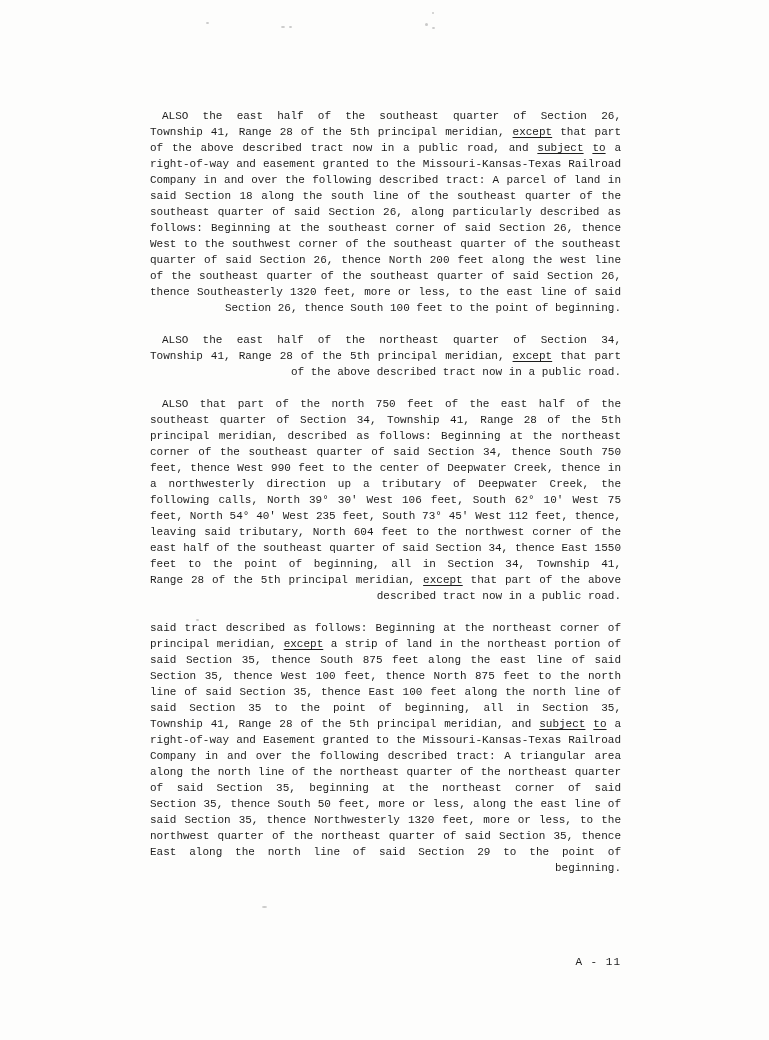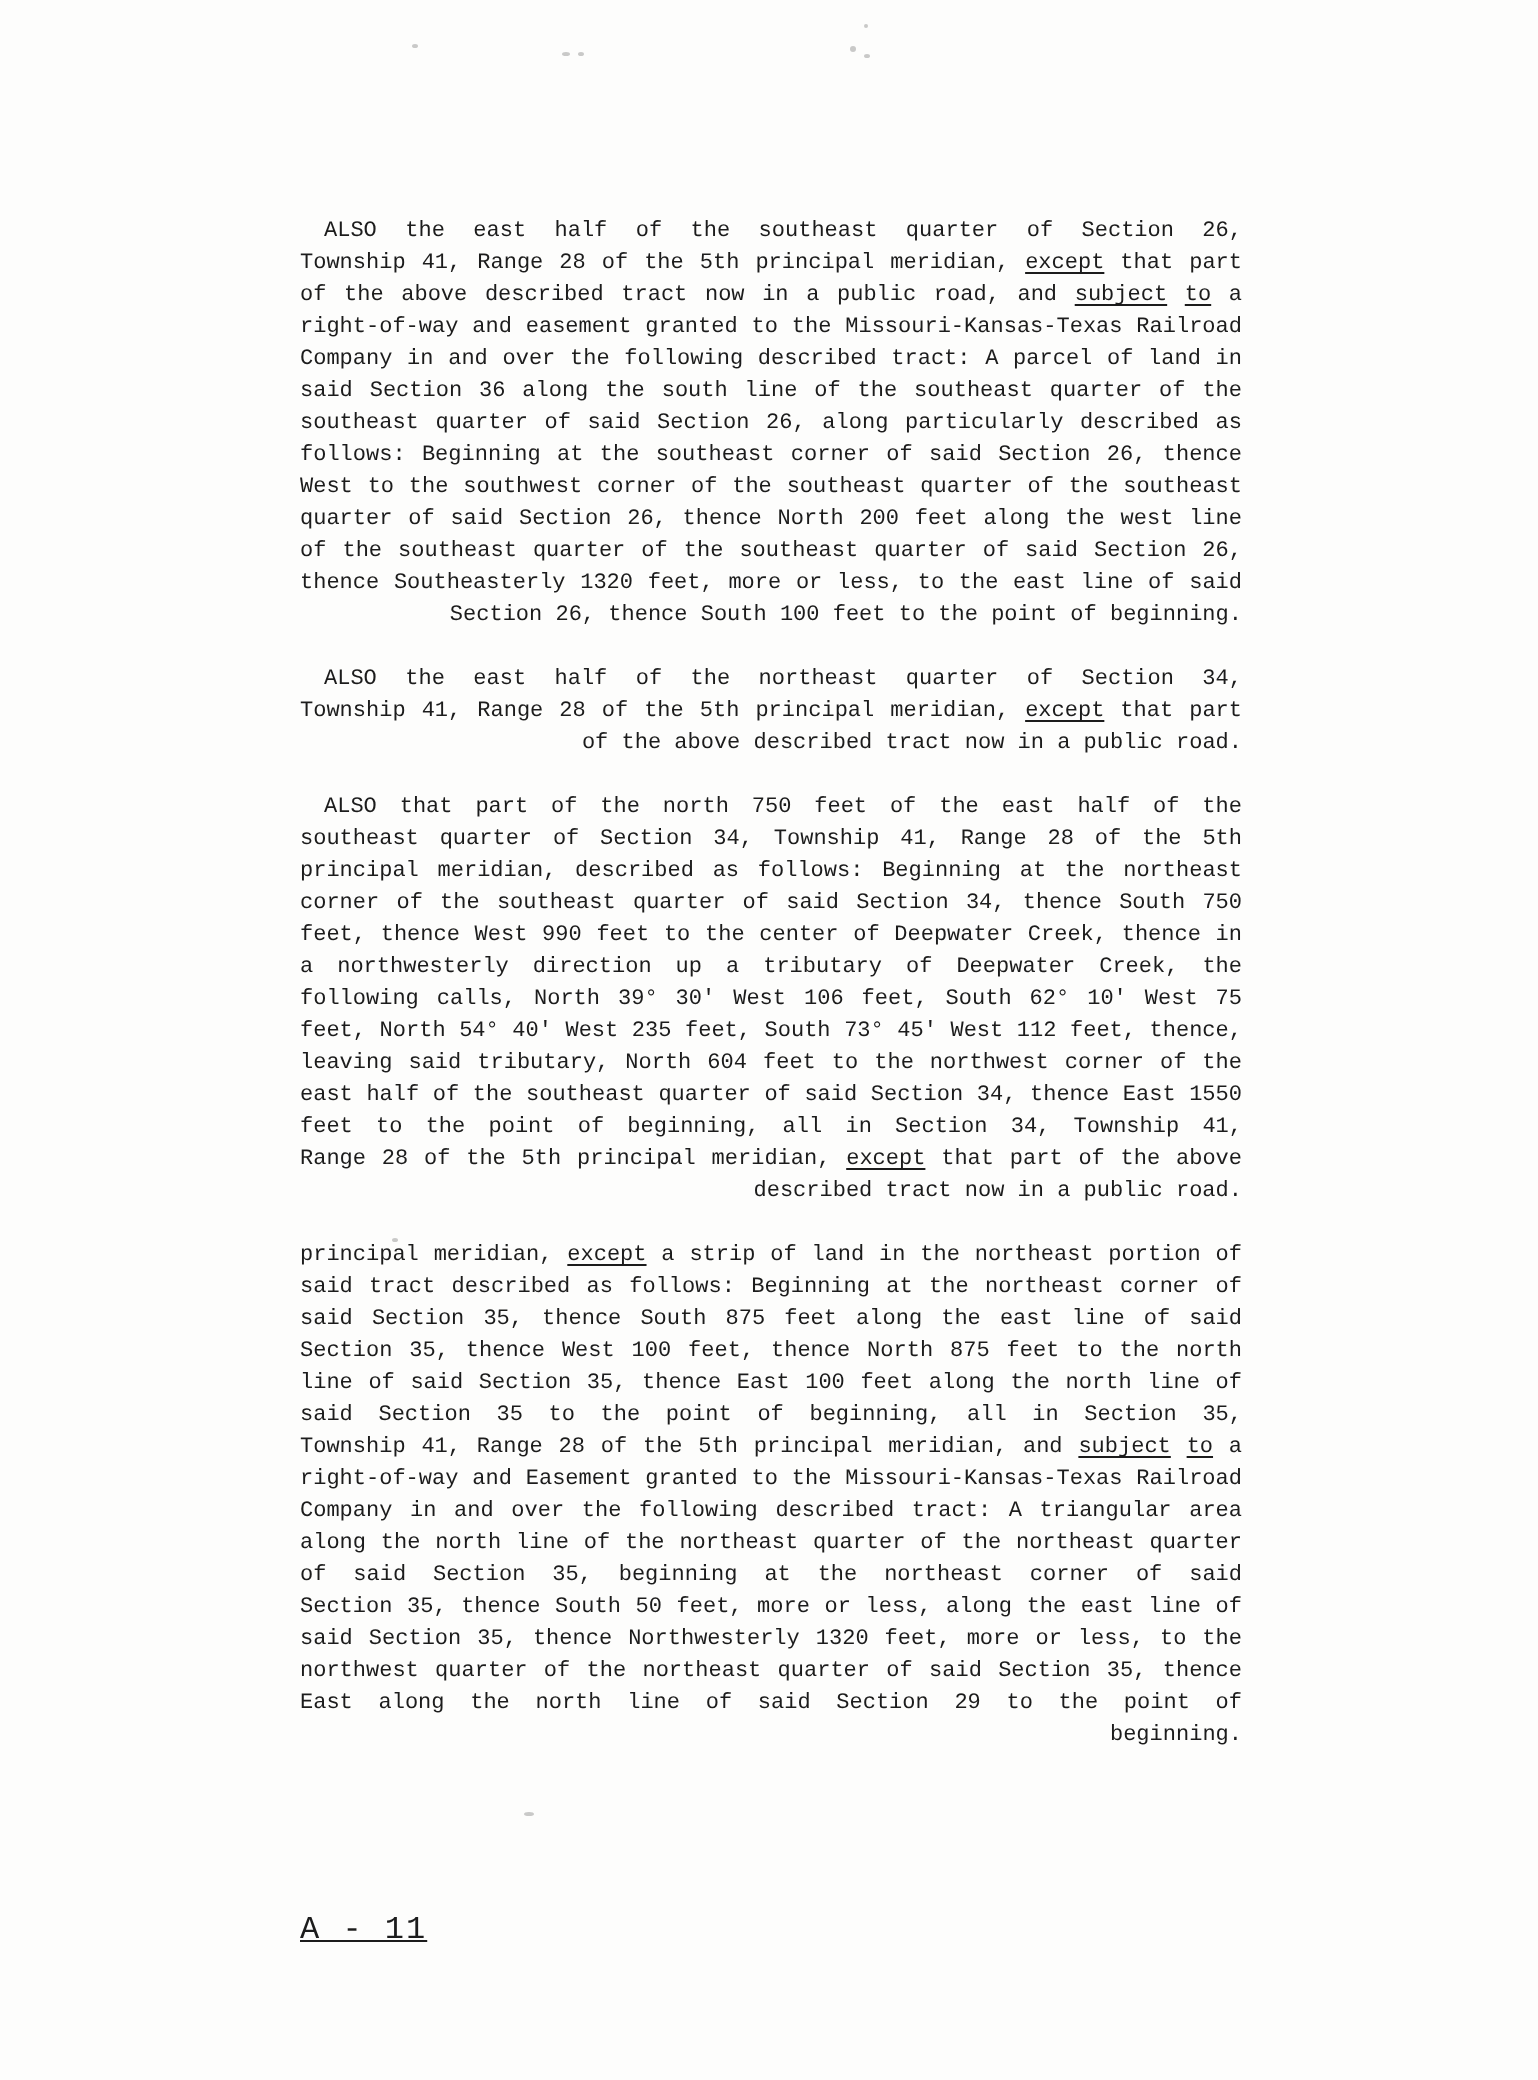--- a/index.html
+++ b/index.html
@@ -22,24 +22,23 @@
     letter-spacing: 0;
   }
   .paragraph { margin: 0 0 16px 0; }
   .line { text-align: right; white-space: normal; }
   .line.j { text-align: justify; text-align-last: justify; }
   .line.i { text-indent: 12px; }
   .line u { text-decoration: underline; text-underline-offset: 2px; }
   .footer {
     position: absolute;
     left: 150px; top: 956px; width: 471px;
-    text-align: left;
-    font-size: 16px; letter-spacing: 1px;
+    text-align: right;
+    font-size: 11px; letter-spacing: 1px;
     color: var(--ink, #1c1c1c);
-    text-decoration: underline;
   }
   .speck {
     position: absolute;
     background: #8a8a8a; opacity: .45;
     border-radius: 50%;
   }
 </style>
 </head>
 <body style="--ink: #1c1c1c; --paper: #fdfdfc;">
 
@@ -54,21 +53,21 @@
   <span class="speck" style="left:196px; top:619px; width:3px; height:2px;"></span>
   <span class="speck" style="left:262px; top:906px; width:5px; height:2px;"></span>
 
   <div class="text-block">
       <div class="paragraph">
         <div class="line j i"><span>ALSO the east half of the southeast quarter of Section 26,</span></div>
         <div class="line j"><span>Township 41, Range 28 of the 5th principal meridian, </span><u>except</u><span> that part</span></div>
         <div class="line j"><span>of the above described tract now in a public road, and </span><u>subject</u><span> </span><u>to</u><span> a</span></div>
         <div class="line j"><span>right-of-way and easement granted to the Missouri-Kansas-Texas Railroad</span></div>
         <div class="line j"><span>Company in and over the following described tract:  A parcel of land in</span></div>
-        <div class="line j"><span>said Section 36 along the south line of the southeast quarter of the</span></div>
+        <div class="line j"><span>said Section 18 along the south line of the southeast quarter of the</span></div>
         <div class="line j"><span>southeast quarter of said Section 26, along particularly described as</span></div>
         <div class="line j"><span>follows:  Beginning at the southeast corner of said Section 26, thence</span></div>
         <div class="line j"><span>West to the southwest corner of the southeast quarter of the southeast</span></div>
         <div class="line j"><span>quarter of said Section 26, thence North 200 feet along the west line</span></div>
         <div class="line j"><span>of the southeast quarter of the southeast quarter of said Section 26,</span></div>
         <div class="line j"><span>thence Southeasterly 1320 feet, more or less, to the east line of said</span></div>
         <div class="line"><span>Section 26, thence South 100 feet to the point of beginning.</span></div>
       </div>
       <div class="paragraph">
         <div class="line j i"><span>ALSO the east half of the northeast quarter of Section 34,</span></div>
@@ -84,22 +83,22 @@
         <div class="line j"><span>a northwesterly direction up a tributary of Deepwater Creek, the</span></div>
         <div class="line j"><span>following calls, North 39° 30' West 106 feet, South 62° 10' West 75</span></div>
         <div class="line j"><span>feet, North 54° 40' West 235 feet, South 73° 45' West 112 feet, thence,</span></div>
         <div class="line j"><span>leaving said tributary, North 604 feet to the northwest corner of the</span></div>
         <div class="line j"><span>east half of the southeast quarter of said Section 34, thence East 1550</span></div>
         <div class="line j"><span>feet to the point of beginning, all in Section 34, Township 41,</span></div>
         <div class="line j"><span>Range 28 of the 5th principal meridian, </span><u>except</u><span> that part of the above</span></div>
         <div class="line"><span>described tract now in a public road.</span></div>
       </div>
       <div class="paragraph">
+        <div class="line j"><span>said tract described as follows:  Beginning at the northeast corner of</span></div>
         <div class="line j"><span>principal meridian, </span><u>except</u><span> a strip of land in the northeast portion of</span></div>
-        <div class="line j"><span>said tract described as follows:  Beginning at the northeast corner of</span></div>
         <div class="line j"><span>said Section 35, thence South 875 feet along the east line of said</span></div>
         <div class="line j"><span>Section 35, thence West 100 feet, thence North 875 feet to the north</span></div>
         <div class="line j"><span>line of said Section 35, thence East 100 feet along the north line of</span></div>
         <div class="line j"><span>said Section 35 to the point of beginning, all in Section 35,</span></div>
         <div class="line j"><span>Township 41, Range 28 of the 5th principal meridian, and </span><u>subject</u><span> </span><u>to</u><span> a</span></div>
         <div class="line j"><span>right-of-way and Easement granted to the Missouri-Kansas-Texas Railroad</span></div>
         <div class="line j"><span>Company in and over the following described tract:  A triangular area</span></div>
         <div class="line j"><span>along the north line of the northeast quarter of the northeast quarter</span></div>
         <div class="line j"><span>of said Section 35, beginning at the northeast corner of said</span></div>
         <div class="line j"><span>Section 35, thence South 50 feet, more or less, along the east line of</span></div>

